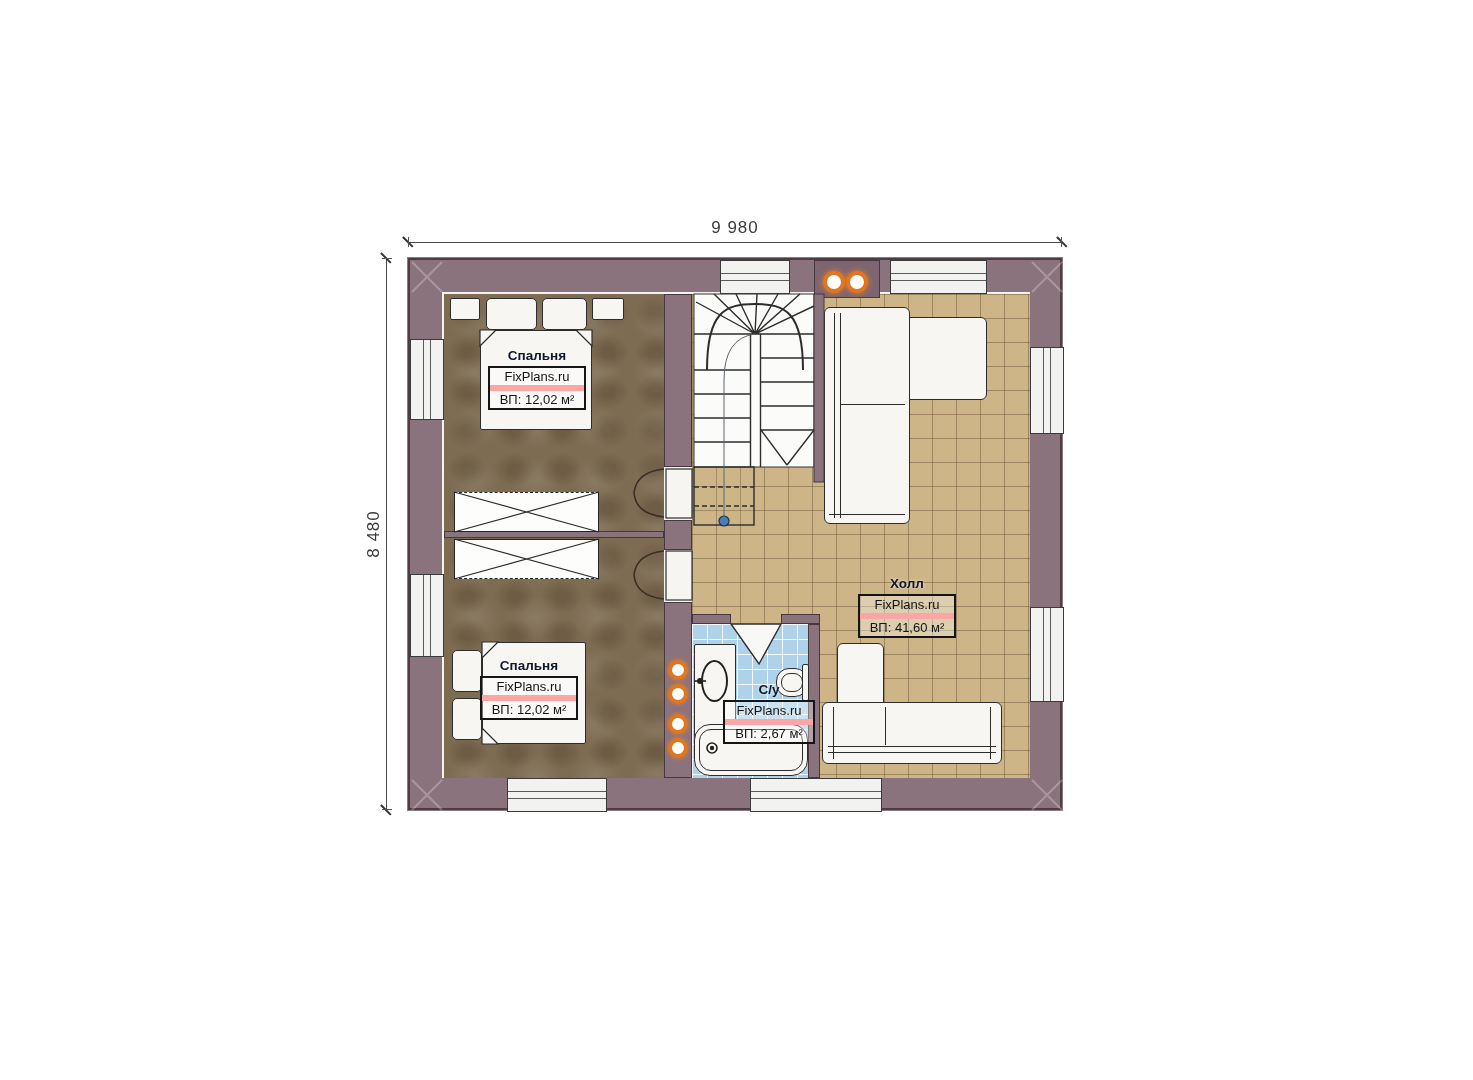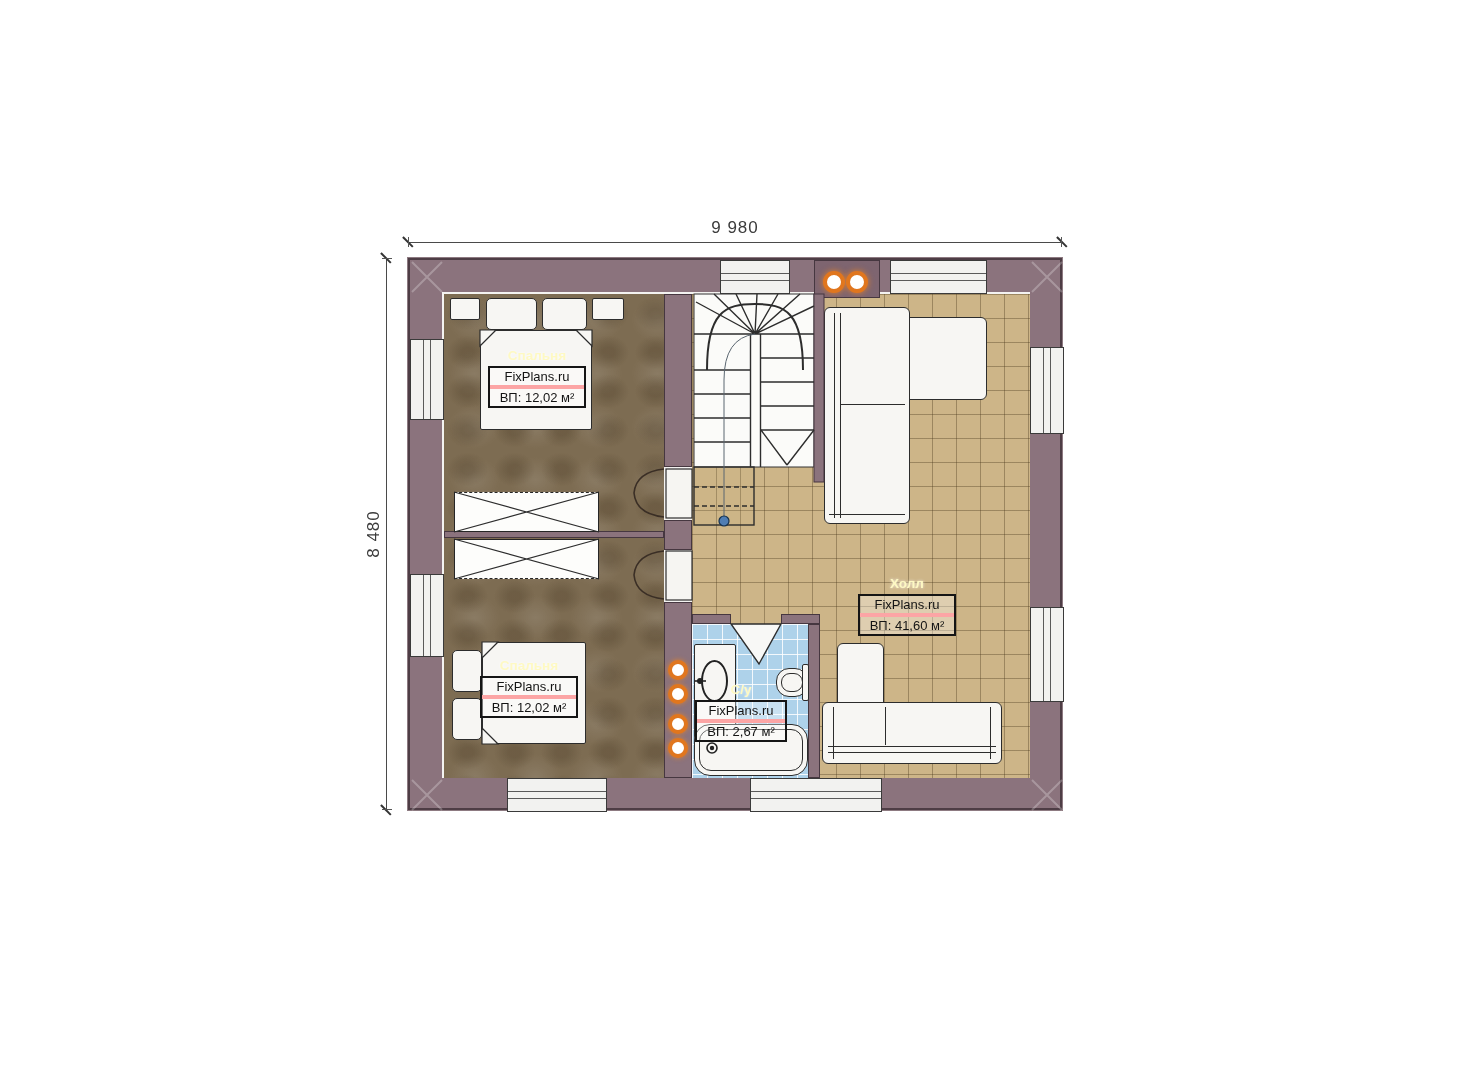--- a/index.html
+++ b/index.html
@@ -50,25 +50,25 @@
   .ward.topd{border-top-style:dashed;} .ward.botd{border-bottom-style:dashed;}
 
   
   .flue{position:absolute;width:14px;height:14px;border-radius:50%;background:#fff;
         border:4px solid var(--orange);box-shadow:0 0 6px rgba(235,130,35,.9);}
   .riser{position:absolute;width:12px;height:12px;border-radius:50%;background:#fff;
         border:4px solid var(--orange);box-shadow:0 0 5px rgba(235,130,35,.85);}
 
   
   .rlabel{position:absolute;display:flex;flex-direction:column;align-items:center;}
-  .lbl-name{font-weight:bold;font-size:13.5px;color:#fef9c3;margin-bottom:3px;white-space:nowrap;
+  .lbl-name{font-weight:bold;font-size:13.5px;color:#0f172a;margin-bottom:3px;white-space:nowrap;
             text-shadow:0 0 3px rgba(255,255,255,.8);}
   .lbox{border:2px solid #151515;background:rgba(255,255,255,.34);}
   .lbox .row{padding:1px 10px;font-size:13px;color:#141414;text-align:center;white-space:nowrap;}
-  .lbox .row + .row{border-top:4px solid #fca5a5;}
+  .lbox .row + .row{border-top:6px solid #fca5a5;}
   .lbox .row.brand{font-size:13px;}
 
   
   .dim-label{font-size:17px;color:#3b3b3b;letter-spacing:1px;}
   .dim-line-h{position:absolute;border-top:1.5px solid #4a4a4a;}
   .dim-line-v{position:absolute;border-left:1.5px solid #4a4a4a;}
   .tick{position:absolute;width:14px;height:1.6px;background:#333;transform:rotate(45deg);}
   .endcap-v{position:absolute;width:1px;height:10px;background:#555;}
   .endcap-h{position:absolute;height:1px;width:10px;background:#555;}
 
@@ -258,21 +258,21 @@
     </div>
 
     <div class="rlabel" style="left:447px;top:316px;width:100px;">
       <div class="lbl-name">Холл</div>
       <div class="lbox">
         <div class="row brand">FixPlans.ru</div>
         <div class="row">ВП: 41,60 м²</div>
       </div>
     </div>
 
-    <div class="rlabel" style="left:289px;top:422px;width:84px;">
+    <div class="rlabel" style="left:317px;top:422px;width:84px;">
       <div class="lbl-name">С/у</div>
       <div class="lbox">
         <div class="row brand">FixPlans.ru</div>
         <div class="row">ВП: 2,67 м²</div>
       </div>
     </div>
 
   </div>
 </div>
 

